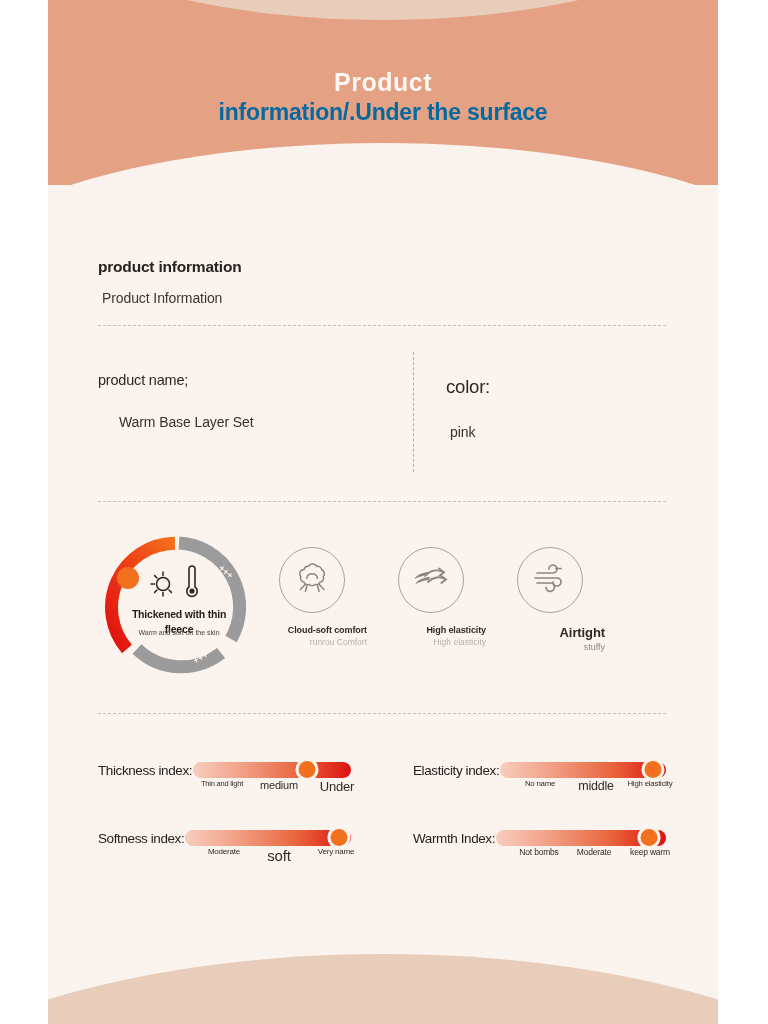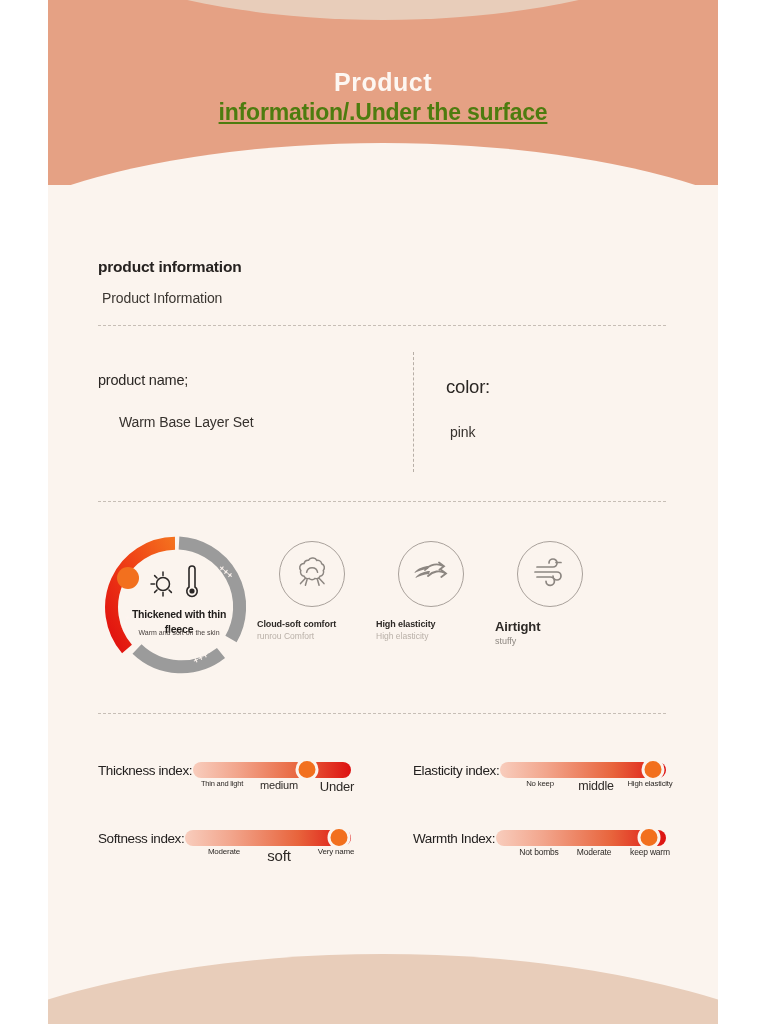--- a/index.html
+++ b/index.html
@@ -66,23 +66,22 @@
     display: block;
     font-size: 25px;
     font-weight: bold;
     color: #fdf7f2;
     letter-spacing: .5px;
   }
   #header-title .line2 {
     display: block;
     font-size: 23px;
     font-weight: bold;
-    color: #4d7c0f;
+    color: #0369a1;
     letter-spacing: -.2px;
-    text-decoration: underline;
   }
 
   
   #section-heading {
     position: absolute;
     left: 50px;
     top: 258px;
     width: 560px;
   }
   #section-heading .cn {
@@ -173,23 +172,23 @@
   }
   #ring-text .sub {
     margin-top: -10px;
     font-size: 7px;
     color: #4a4340;
     line-height: 1.6;
   }
 
   .circle-feature {
     position: absolute;
-    top: 17px;
+    top: 23px;
     width: 110px;
-    text-align: left;
+    text-align: right;
   }
   #feat-cloud { left: 159px; }
   #feat-elastic { left: 278px; }
   #feat-airtight { left: 397px; }
 
   .circle-ring {
     width: 66px; height: 66px;
     margin: 0 auto;
     border: 1.3px solid #a9a19b;
     border-radius: 50%;
@@ -464,21 +463,21 @@
       </div>
 
       <div class="slider-cell">
         <div class="slider-row">
           <span class="slider-title">Elasticity index:</span>
           <span class="slider-track">
             <span class="slider-knob" style="left:92%"></span>
           </span>
         </div>
         <div class="slider-scale">
-          <span class="sc-e1">No keep</span>
+          <span class="sc-e1">No name</span>
           <span class="sc-e2">middle</span>
           <span class="sc-e3">High elasticity</span>
         </div>
       </div>
 
     </div>
 
     <div class="slider-grid">
 
       <div class="slider-cell">

